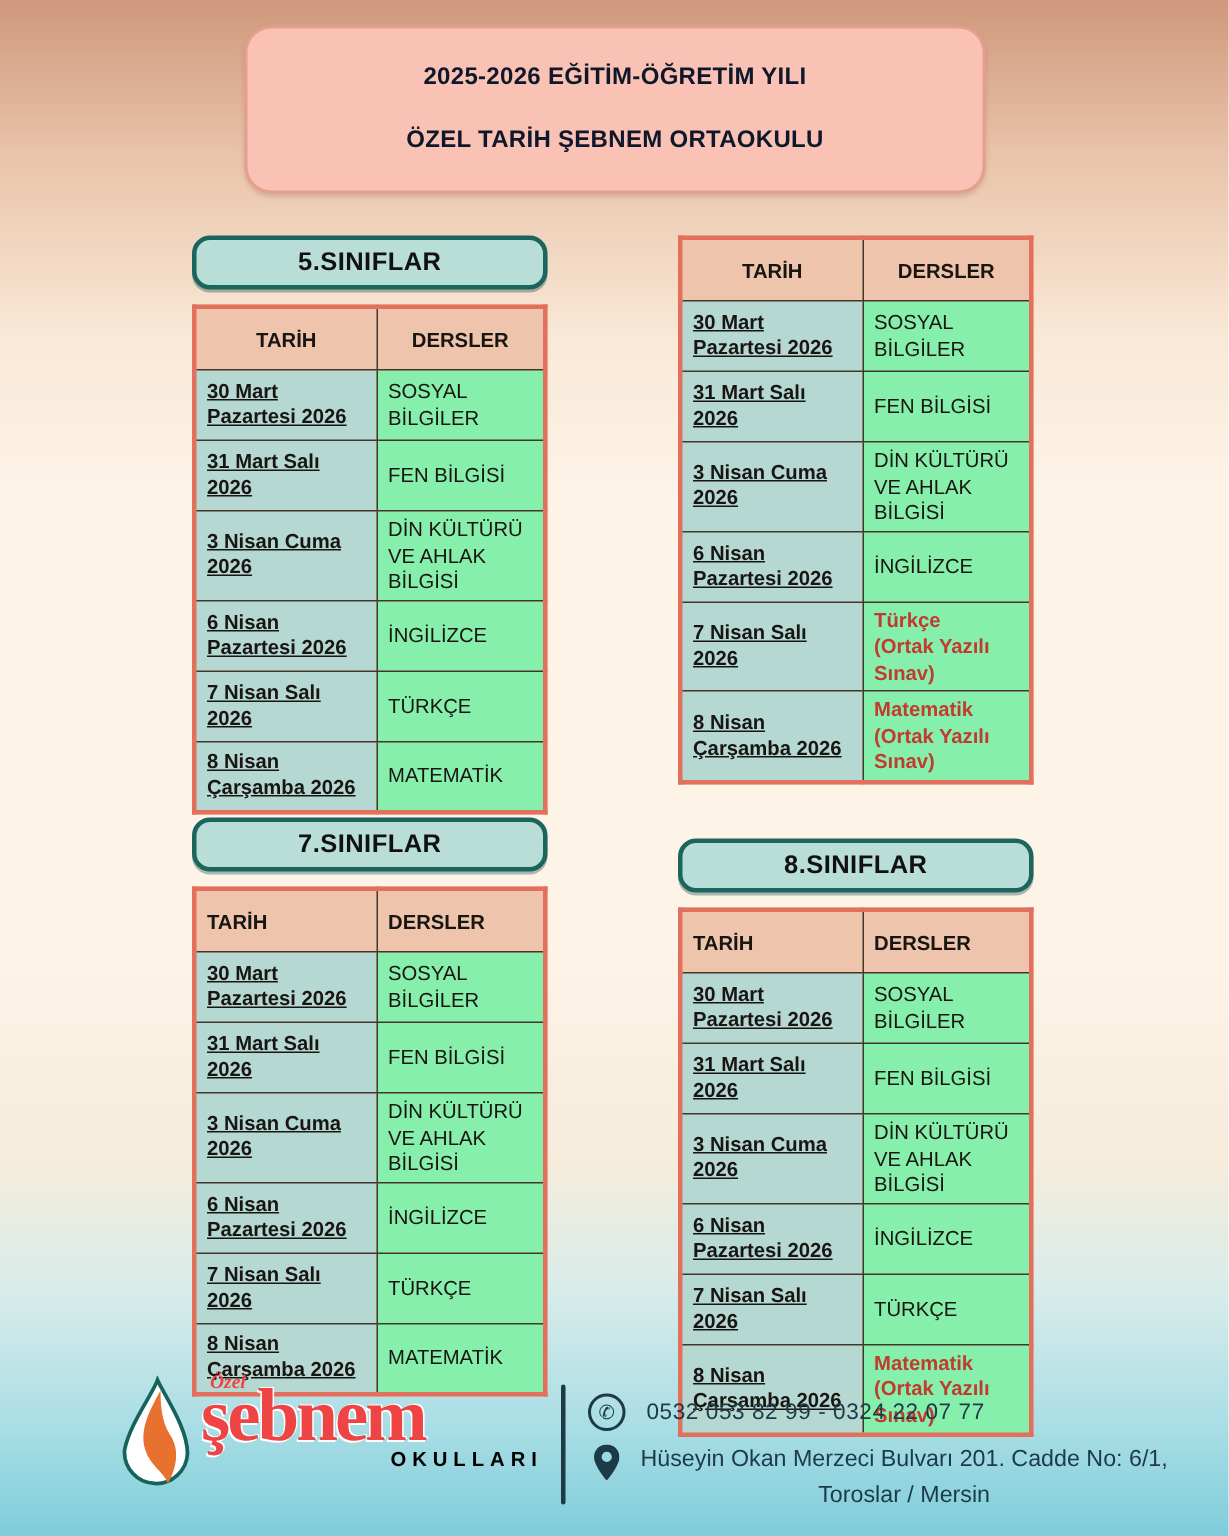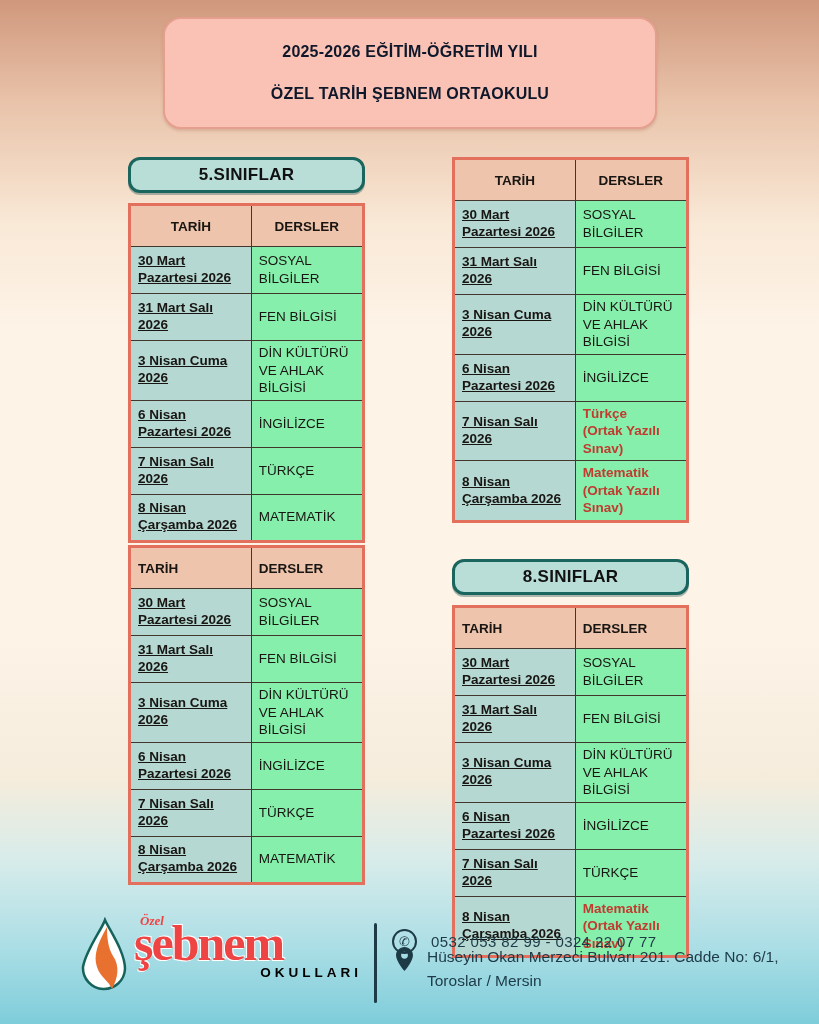--- a/index.html
+++ b/index.html
@@ -96,21 +96,21 @@
     color: #ef4444; letter-spacing: -2px;
     text-shadow: -1px 1px 0 #ffffff, 1px -1px 0 #ffffff;
   }
   .brand .sub {
     text-align: right; margin-top: -6px; padding-right: 4px;
     font-weight: bold; font-size: 13.5px; letter-spacing: 4px; color: #000000;
   }
   .v-divider { position: absolute; left: 374px; top: 18px; width: 3px; height: 80px; background: #1d3a47; border-radius: 2px; }
   .contact-row { position: absolute; left: 392px; display: flex; align-items: flex-start; gap: 14px; color: #1d3a47; }
   .contact-row.phone { top: 24px; align-items: center; }
-  .contact-row.addr { top: 40px; }
+  .contact-row.addr { top: 56px; text-align: center; }
   .phone-icon {
     width: 25px; height: 25px; border: 2px solid #1d3a47; border-radius: 50%;
     display: flex; align-items: center; justify-content: center;
     font-size: 13px; color: #1d3a47; flex: 0 0 auto;
   }
   .phone-text { font-size: 15px; letter-spacing: .4px; font-weight: normal; }
   .addr-text { font-size: 15.5px; line-height: 1.55; }
   .pin-icon { flex: 0 0 auto; margin-left: 4px; margin-top: 2px; }
 </style>
 </head>
@@ -194,20 +194,23 @@
         <tr>
           <td class="date-cell">8 Nisan Çarşamba 2026</td>
           <td class="subject-cell red">Matematik
 (Ortak Yazılı Sınav)</td>
         </tr>
       </tbody>
   </table>
 </section>
 
 <section class="grade left-headers" id="sec7">
+  <div class="pill">
+    <span>7.SINIFLAR</span>
+  </div>
   <table class="schedule">
     <thead>
       <tr>
         <th>TARİH</th>
         <th>DERSLER</th>
       </tr>
     </thead>
     <tbody>
         <tr>
           <td class="date-cell">30 Mart Pazartesi 2026</td>

